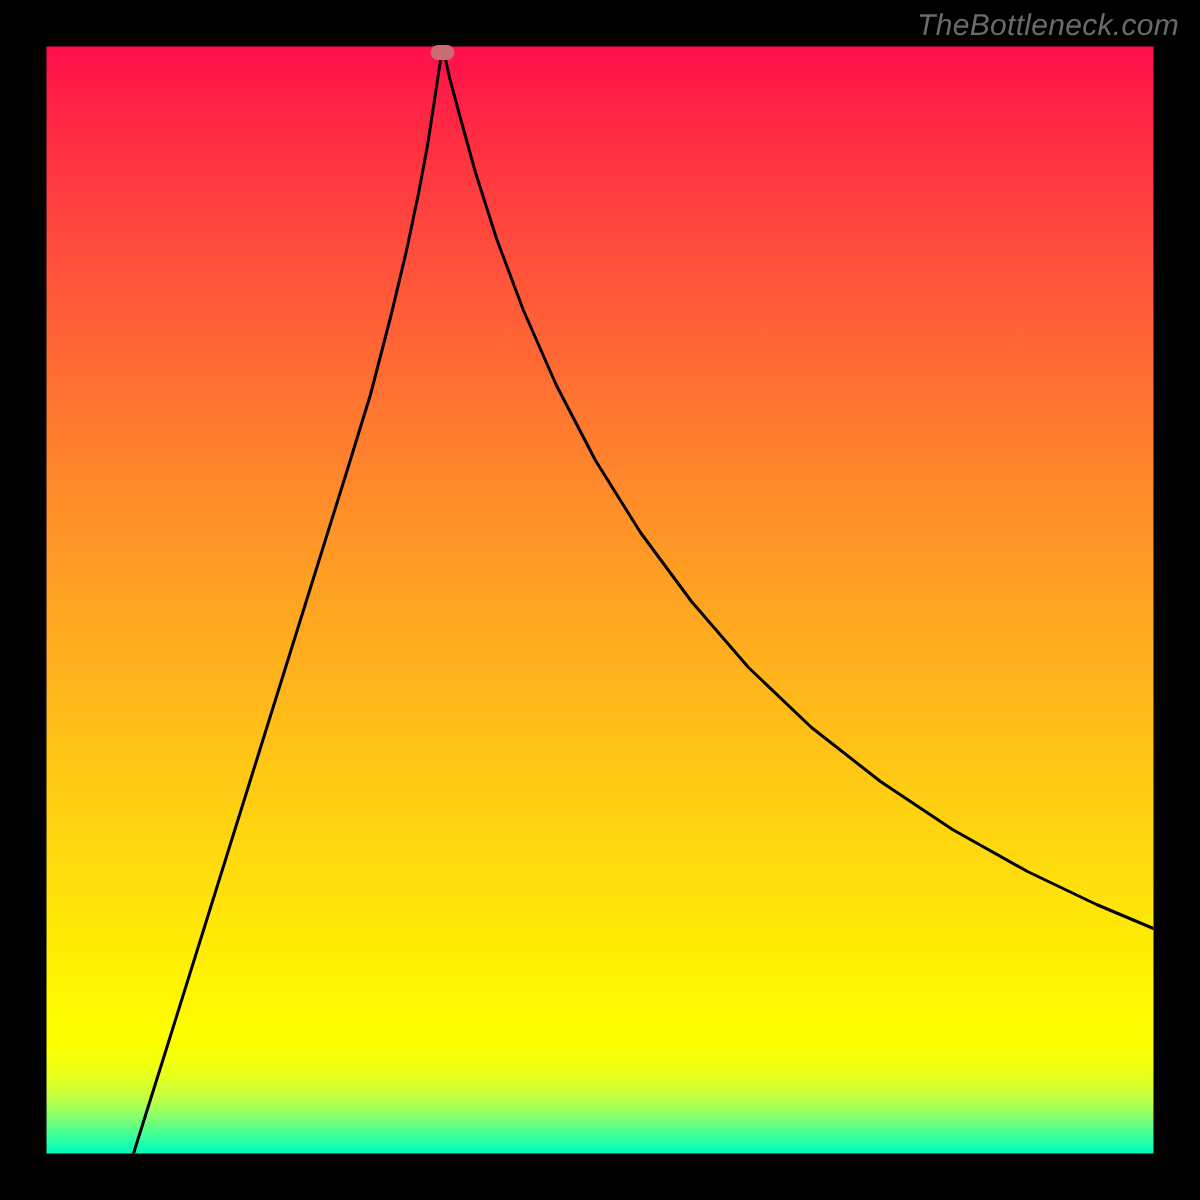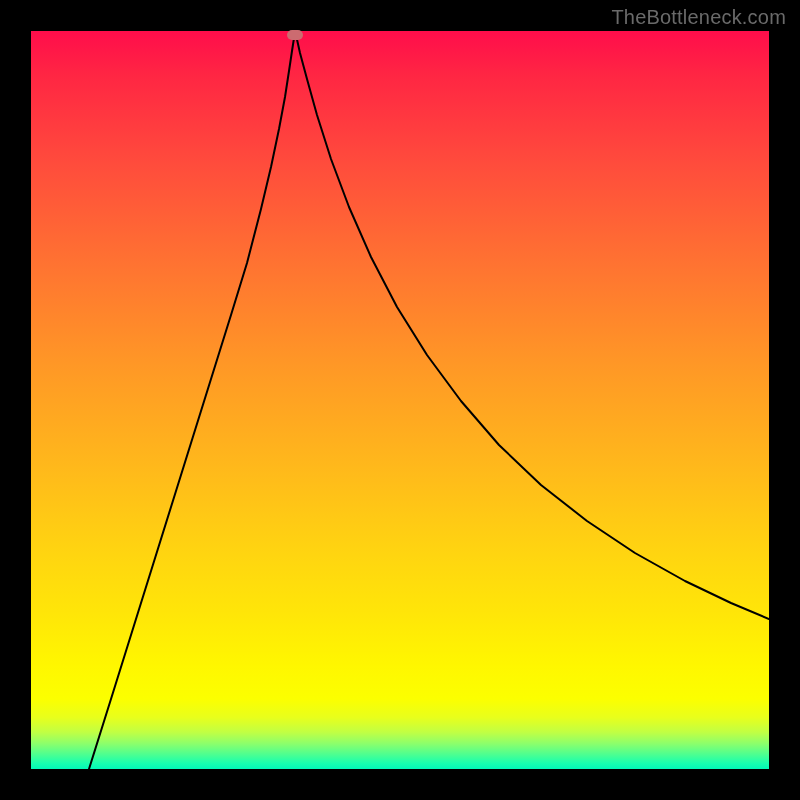--- a/index.html
+++ b/index.html
@@ -9,20 +9,21 @@
     height: 800px;
     overflow: hidden;
     background: #000;
     font-family: Arial, Helvetica, sans-serif;
   }
   .frame {
     position: relative;
     width: 800px;
     height: 679px;
     background: #000;
+    font-style: italic;
   }
   .plot-area {
     position: absolute;
     left: 31px;
     top: 31px;
     width: 738px;
     height: 738px;
     
     background: linear-gradient(to bottom,
       #ff0d4b 0%,

